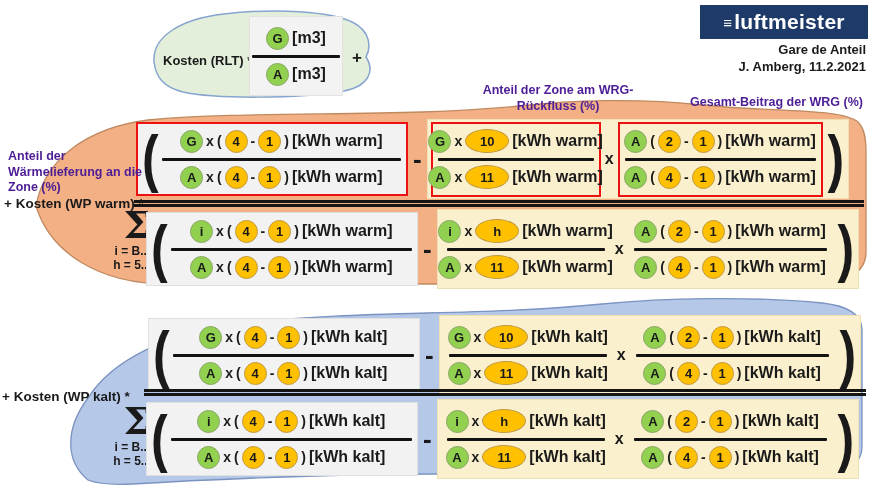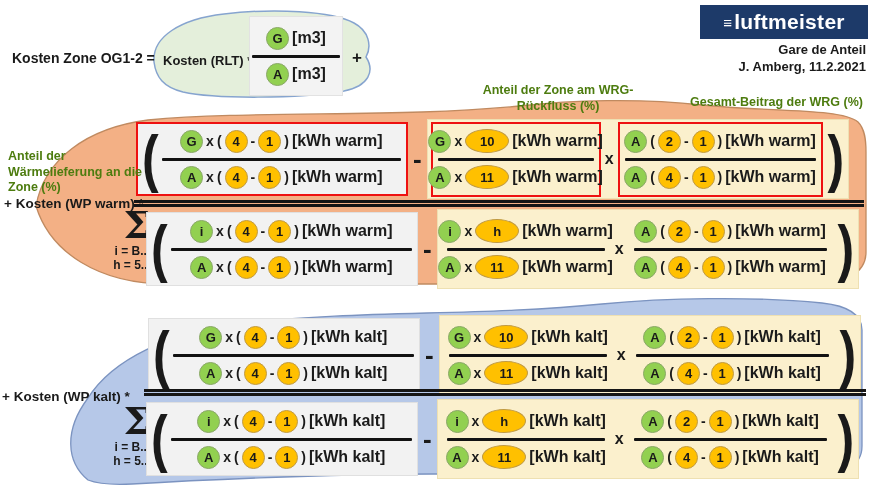--- a/index.html
+++ b/index.html
@@ -16,21 +16,21 @@
   #intro-plus{left:352px;top:48px;font-size:17px;font-weight:700;}
   #logo{left:700px;top:5px;width:168px;height:34px;background:#1d3a69;color:#fff;
         display:flex;align-items:center;justify-content:center;font-weight:700;font-size:21px;
         letter-spacing:0.3px;}
   #logo .pre{font-size:15px;margin-right:2px;font-weight:700;}
   #logo .txt{text-transform:lowercase;}
   #hdr1{right:6px;top:42px;font-size:13px;font-weight:600;text-align:right;}
   #hdr2{right:6px;top:59px;font-size:13px;font-weight:600;text-align:left;}
 
   
-  .ann{color:#4d7c0f;font-size:12.5px;font-weight:600;line-height:1.25;z-index:3;}
+  .ann{color:#4c1d95;font-size:12.5px;font-weight:600;line-height:1.25;z-index:3;}
   #ann-left{left:8px;top:110px;margin-top:39px;}
   #ann-mid{left:452px;top:83px;width:212px;text-align:center;}
   #ann-right{left:648px;top:95px;width:215px;text-align:right;}
 
   
   .frow{display:flex;align-items:center;gap:5px;}
   .fbox{background:#f2f2f2;border:1px solid #e0e0e0;display:flex;align-items:center;
         padding:1px 3px;box-sizing:border-box;}
   .fbox.left{width:272px;height:74px;}
   .fbox.red{border:2.5px solid #ee1111;}
@@ -73,21 +73,20 @@
 <body>
 
 <div class="stage">
 
   <svg class="bg" width="872" height="491" viewBox="0 0 872 491">
     <path d="M154 62 C152 37 180 19 224 14 C274 8 332 11 354 23 C369 31 372 46 366 57 C375 71 369 86 344 91 C298 99 214 99 183 92 C163 87 156 77 154 62 Z" fill="#e4efdb" stroke="#86a4cf" stroke-width="1.5"></path>
     <path d="M36 206 C44 160 86 128 148 120 C255 110 400 118 520 106 C572 100 640 98 702 105 C772 112 842 108 858 122 C865 129 866 140 866 152 L866 252 C866 271 850 283 812 284 L168 284 C98 284 50 252 36 206 Z" fill="#f3b085" stroke="#c08a60" stroke-width="1.3"></path>
     <path d="M88 480 C66 462 64 430 88 398 C112 360 168 332 244 323 C360 310 482 316 602 304 C664 298 752 296 822 303 C850 306 862 316 862 330 L862 446 C862 466 846 474 808 474 L432 474 C322 474 182 481 132 484 C112 485 98 484 88 480 Z" fill="#b6c8e8" stroke="#7b93c0" stroke-width="1.3"></path>
   </svg>
 
-  <div class="abs" id="title">Kosten Zone OG1-2  =</div>
   <div class="abs" id="intro-kosten">Kosten (RLT)  *</div>
   <div class="abs" id="intro-frac">
       <div class="frac">
         <div class="half">
           <div class="node green">G</div>
           <span class="unit">[m3]</span>
         </div>
         <div class="fbar"></div>
         <div class="half">
           <div class="node green">A</div>

